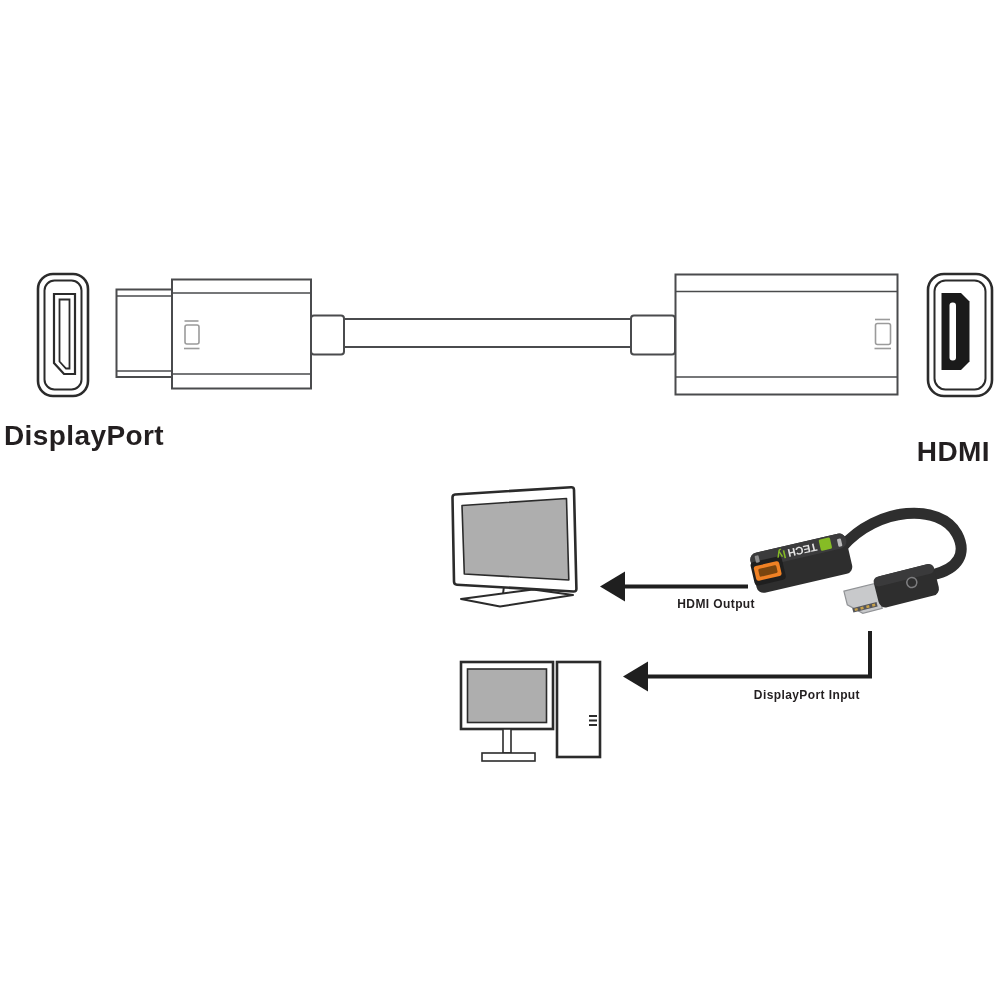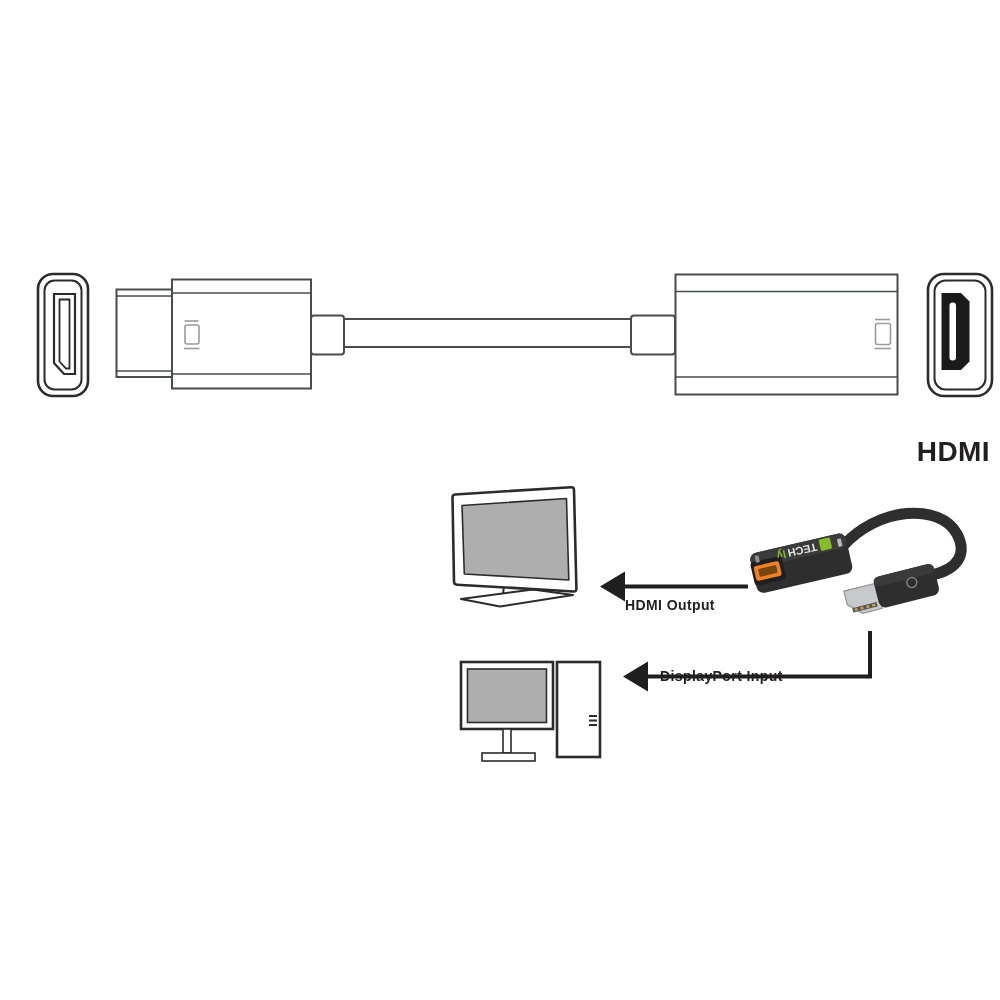--- a/index.html
+++ b/index.html
@@ -6,25 +6,25 @@
   #canvas{
     position:relative;width:1000px;height:1000px;background:#fff;
     font-family:"Liberation Sans",sans-serif;overflow:hidden;
   }
   #art{position:absolute;left:0;top:0;}
   .lbl{
     position:absolute;font-weight:700;color:var(--text,#231f20);
     letter-spacing:.4px;white-space:nowrap;
   }
   .lbl-big{font-size:28px;}
-  .lbl-arrow{font-size:14px;text-align:left;}
+  .lbl-arrow{font-size:12px;text-align:right;}
   #label-displayport{left:4px;top:420px;}
   #label-hdmi{right:10px;top:420px;margin-top:16px;}
   #label-hdmi-output{left:625px;top:597px;width:130px;}
-  #label-displayport-input{left:660px;top:668px;width:200px;}
+  #label-displayport-input{left:660px;top:688px;width:200px;}
 </style>
 </head>
 <body>
 
 <div id="canvas">
 
   <svg id="art" width="1000" height="1000" viewBox="0 0 1000 1000">
 
     <g fill="#fff" stroke="#2b2b2b">
       <rect x="38" y="274" width="50" height="122" rx="15" stroke-width="2.6"></rect>
@@ -121,20 +121,21 @@
         <rect x="757" y="546" width="4" height="7" rx="1" fill="#8f8f8f"></rect>
 
         <g transform="rotate(180 792 551)" font-size="11" font-weight="700" font-family="Liberation Sans, sans-serif">
           <text x="764" y="555" fill="#e3e3e3">TECH</text>
           <text x="796" y="555" fill="#86bc25">ly</text>
         </g>
       </g>
     </g>
   </svg>
 
+  <div id="label-displayport" class="lbl lbl-big">DisplayPort</div>
 
   <div id="label-hdmi" class="lbl lbl-big">HDMI</div>
 
   <div id="label-hdmi-output" class="lbl lbl-arrow">HDMI Output</div>
 
   <div id="label-displayport-input" class="lbl lbl-arrow">DisplayPort Input</div>
 
 </div>
 
 </body></html>

